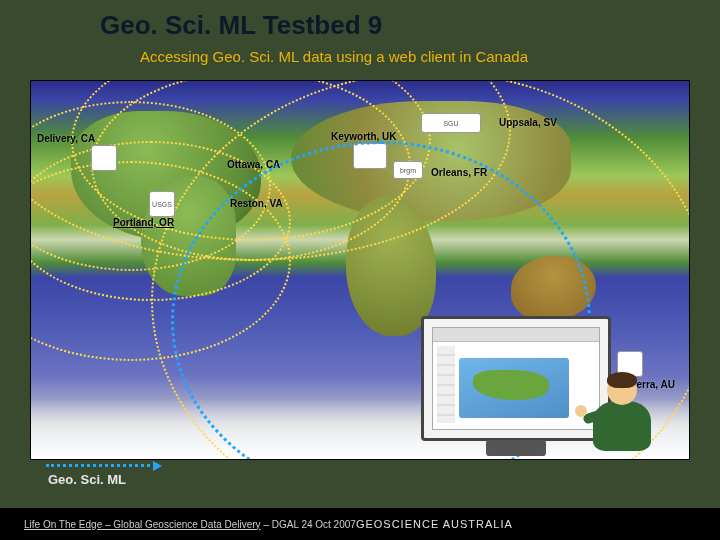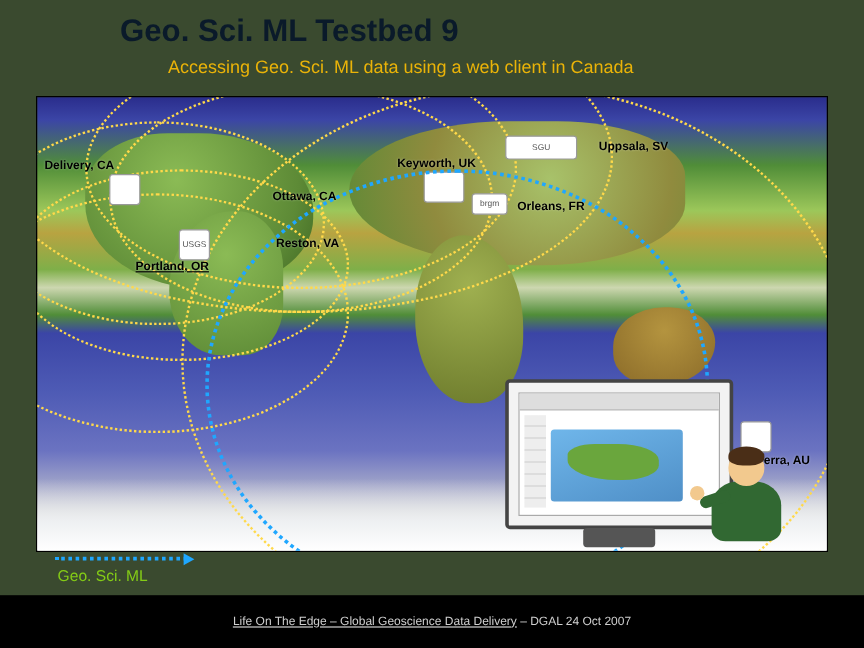--- a/index.html
+++ b/index.html
@@ -27,25 +27,25 @@
   .screen-inner .mapthumb { position:absolute; top:30px; left:26px; width:110px; height:60px; background:linear-gradient(160deg,#6fb6ea,#4f8fc7); border-radius:3px; }
   .screen-inner .mapthumb::after { content:""; position:absolute; inset:12px 20px 18px 14px; background:#6aa63d; border-radius:30% 45% 40% 55%; }
   .screen-inner .side { position:absolute; top:18px; left:4px; width:18px; bottom:6px; background:repeating-linear-gradient(180deg,#eee 0 8px,#ddd 8px 10px); }
   .user { position:absolute; right:30px; bottom:-6px; width:70px; height:90px; }
   .user .head { position:absolute; top:0; left:18px; width:30px; height:30px; background:#f2c98e; border-radius:50%; }
   .user .hair { position:absolute; top:-3px; left:18px; width:30px; height:16px; background:#4a2e17; border-radius:50% 50% 40% 40%; }
   .user .body { position:absolute; top:26px; left:4px; width:58px; height:50px; background:#316832; border-radius:40% 40% 20% 20%; }
   .user .arm { position:absolute; top:36px; left:-6px; width:26px; height:10px; background:#316832; border-radius:6px; transform:rotate(-18deg); }
   .user .hand { position:absolute; top:30px; left:-14px; width:12px; height:12px; background:#f2c98e; border-radius:50%; }
   
-  .geosml { position:absolute; left:48px; top:472px; color:#84cc16; font-size:13px; font-weight:normal; }
+  .geosml { position:absolute; left:48px; top:472px; color:#e5e5e5; font-size:13px; font-weight:bold; }
   .dotrow { position:absolute; left:46px; top:464px; width:110px; height:0; border-top:3px dotted #1fa7ff; }
   .dotrow::after { content:""; position:absolute; right:-6px; top:-6px; width:0; height:0; border-left:9px solid #1fa7ff; border-top:5px solid transparent; border-bottom:5px solid transparent; }
   
-  .footer { position:absolute; left:0; right:0; bottom:0; height:44px; background:#000; color:#cfcfcf; font-size:10px; display:flex; align-items:center; justify-content:center; padding:0 24px; }
+  .footer { position:absolute; left:0; right:0; bottom:0; height:32px; background:#000; color:#cfcfcf; font-size:10px; display:flex; align-items:center; justify-content:flex-start; padding:0 24px; }
   .footer .left u { text-decoration:underline; }
   .footer .brand { color:#e0e0e0; font-size:11px; letter-spacing:1px; }
   
   .bigarc { position:absolute; border:3px dotted #1fa7ff; border-radius:50%; background:none; pointer-events:none; }
 </style>
 </head>
 <body>
 
 <div class="title">Geo. Sci. ML Testbed 9</div>
 <div class="subtitle">Accessing Geo. Sci. ML data using a web client in Canada</div>
@@ -106,13 +106,14 @@
   </div>
 </div>
 
 <div class="geosml">Geo. Sci. ML</div>
 <div class="dotrow"></div>
 
 <div class="footer">
   <div class="left">
     <u>Life On The Edge – Global Geoscience Data Delivery</u><span> – DGAL 24 Oct 2007</span>
   </div>
+  <div class="brand">GEOSCIENCE AUSTRALIA</div>
 </div>
 
 </body></html>

